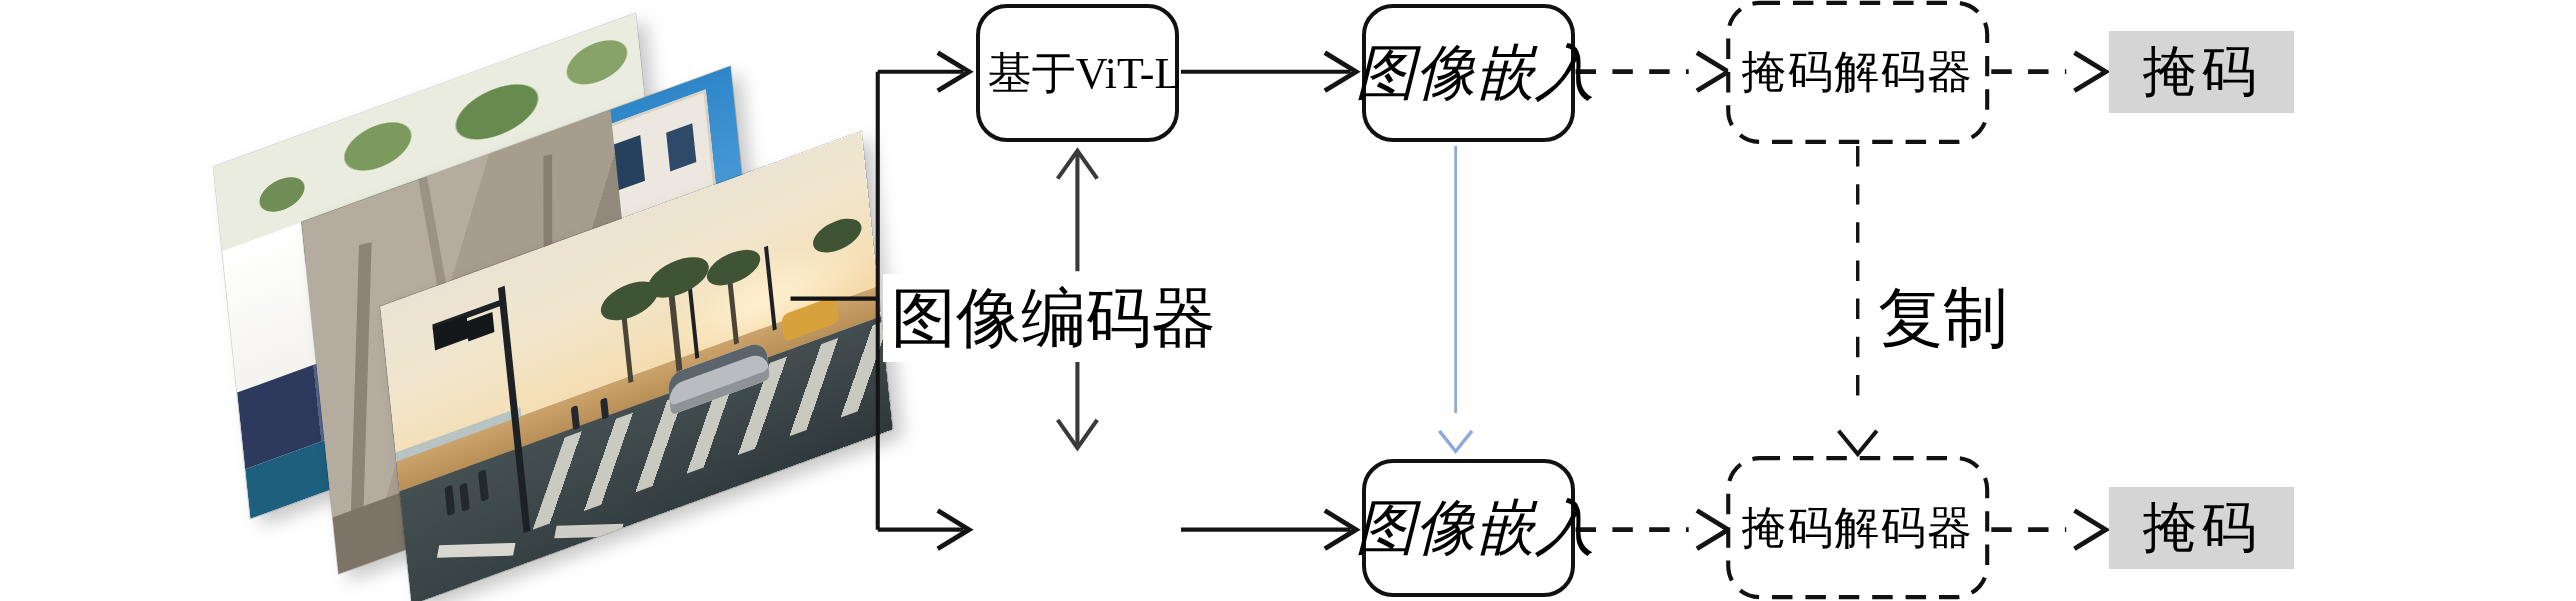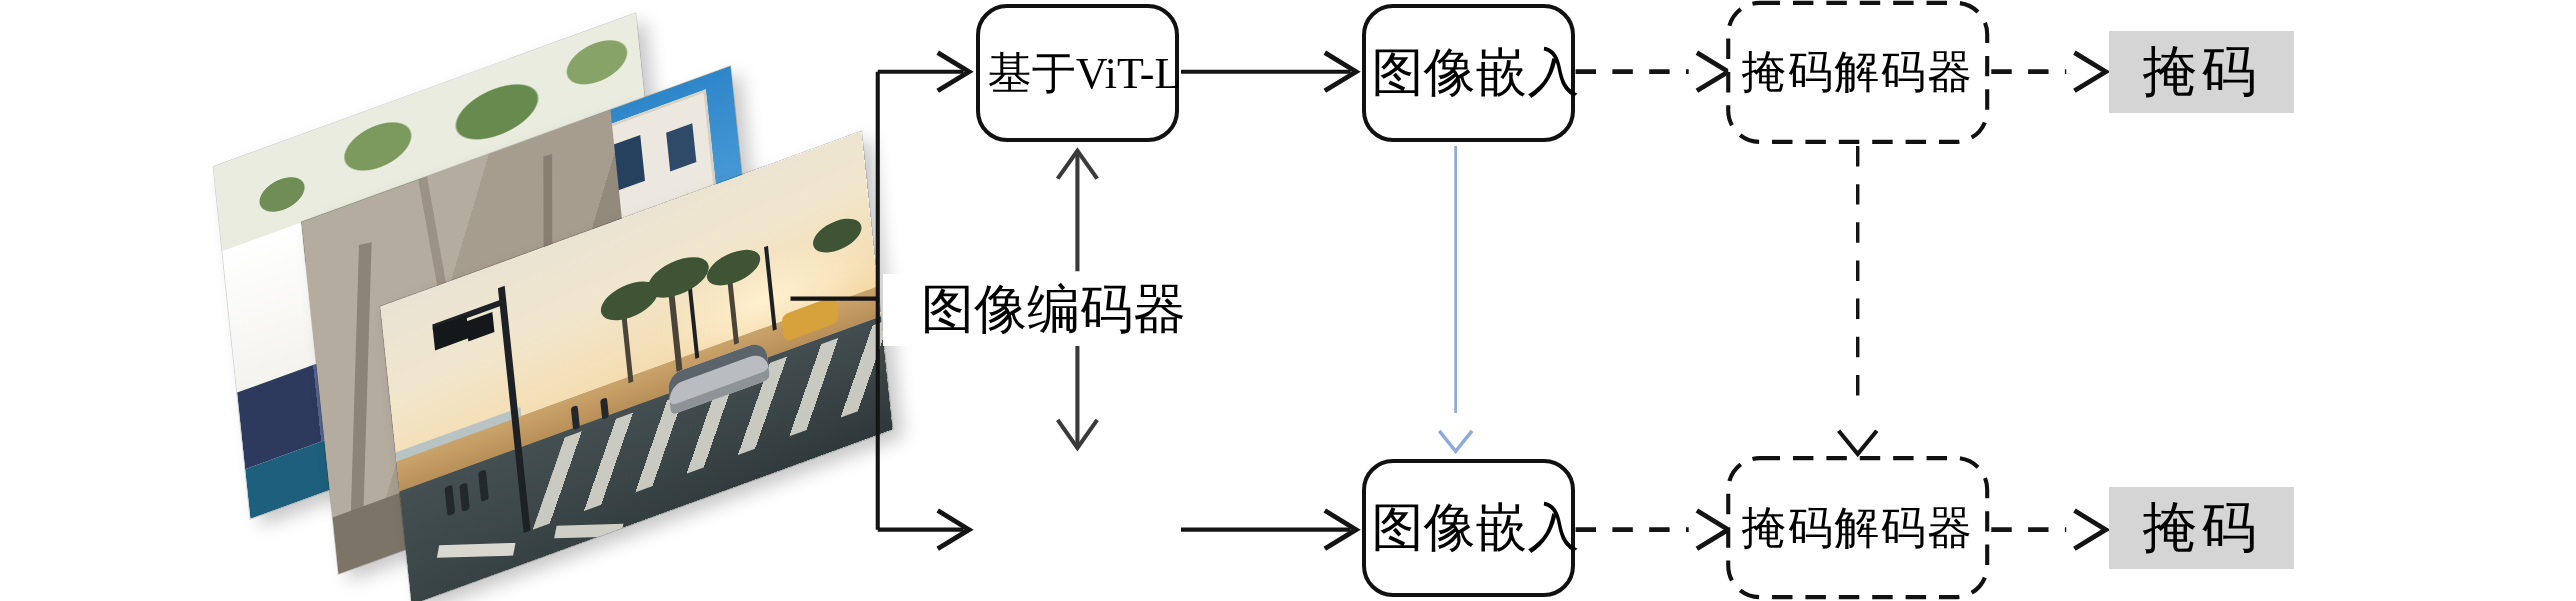--- a/index.html
+++ b/index.html
@@ -3,26 +3,26 @@
 <meta charset="utf-8">
 <style>
   html,body{margin:0;padding:0;background:#fff;}
   #canvas{position:relative;width:2576px;height:602px;background:#fff;overflow:hidden;
           font-family:"Liberation Serif","DejaVu Serif",serif;color:#000;}
   
   .box{position:absolute;display:flex;align-items:center;justify-content:center;
        background:#fff;border:4.1px solid #111;border-radius:31px;box-sizing:border-box;}
   .box .lbl{white-space:nowrap;padding-left:14px;}
   .enc .lbl{font-size:44px;}
-  .emb .lbl{font-size:52px;}
+  .emb .lbl{font-size:60px;font-style:italic;}
   .chip{position:absolute;display:flex;align-items:center;justify-content:center;
         background:#d5d5d5;font-size:55px;letter-spacing:4.1px;}
   .distill{position:absolute;left:1322px;top:254px;width:267px;height:93px;background:#ffc000;
            display:flex;align-items:center;justify-content:center;font-size:49px;letter-spacing:2.7px;}
-  .flabel{position:absolute;font-size:53px;text-align:center;background:#fff;white-space:nowrap;}
+  .flabel{position:absolute;font-size:65px;text-align:center;background:#fff;white-space:nowrap;}
   
   svg.wires{position:absolute;left:0;top:0;width:2576px;height:602px;}
   
   .photo{position:absolute;overflow:hidden;transform:rotate(-6deg) skewY(-14deg);
          box-shadow:0 0 0 0.7px rgba(0,0,0,.18),9.5px 11px 17.7px rgba(0,0,0,.22);}
   .photo>div{position:absolute;}
   .p-back{left:225px;top:89px;width:436px;height:354px;background:#f6f5f1;}
   .p-mid {left:313px;top:143px;width:443px;height:354px;background:#ada294;}
   .p-front{left:388px;top:218px;width:497px;height:300px;}
   
@@ -186,15 +186,16 @@
     <span class="lbl">图像嵌入</span>
   </div>
   <div style="position:absolute;left:1728px;top:458px;width:259px;height:139px;display:flex;align-items:center;justify-content:center;">
     <span class="lbl" style="font-size:45px;letter-spacing:1.4px;">掩码解码器</span>
   </div>
   <div class="chip" style="left:2109px;top:487px;width:185px;height:82px;">
     <span>掩码</span>
   </div>
 
   <div class="flabel" style="left:883px;top:274px;width:341px;">图像编码器</div>
+  <div class="flabel" style="left:1878px;top:274px;width:123px;">复制</div>
 
 </div>
 
 
 </body></html>

